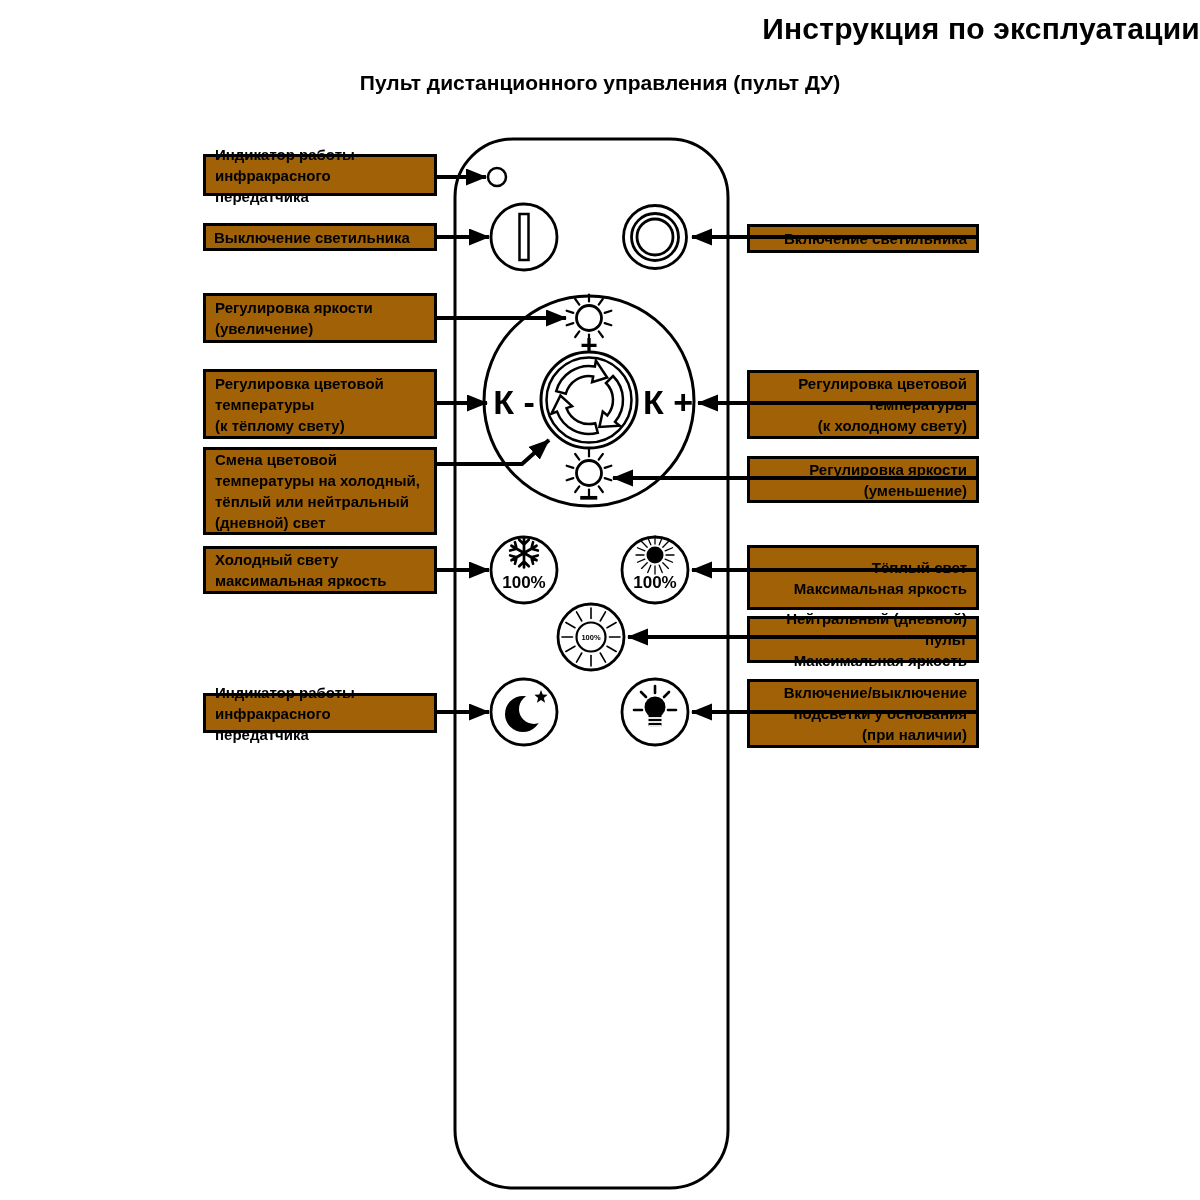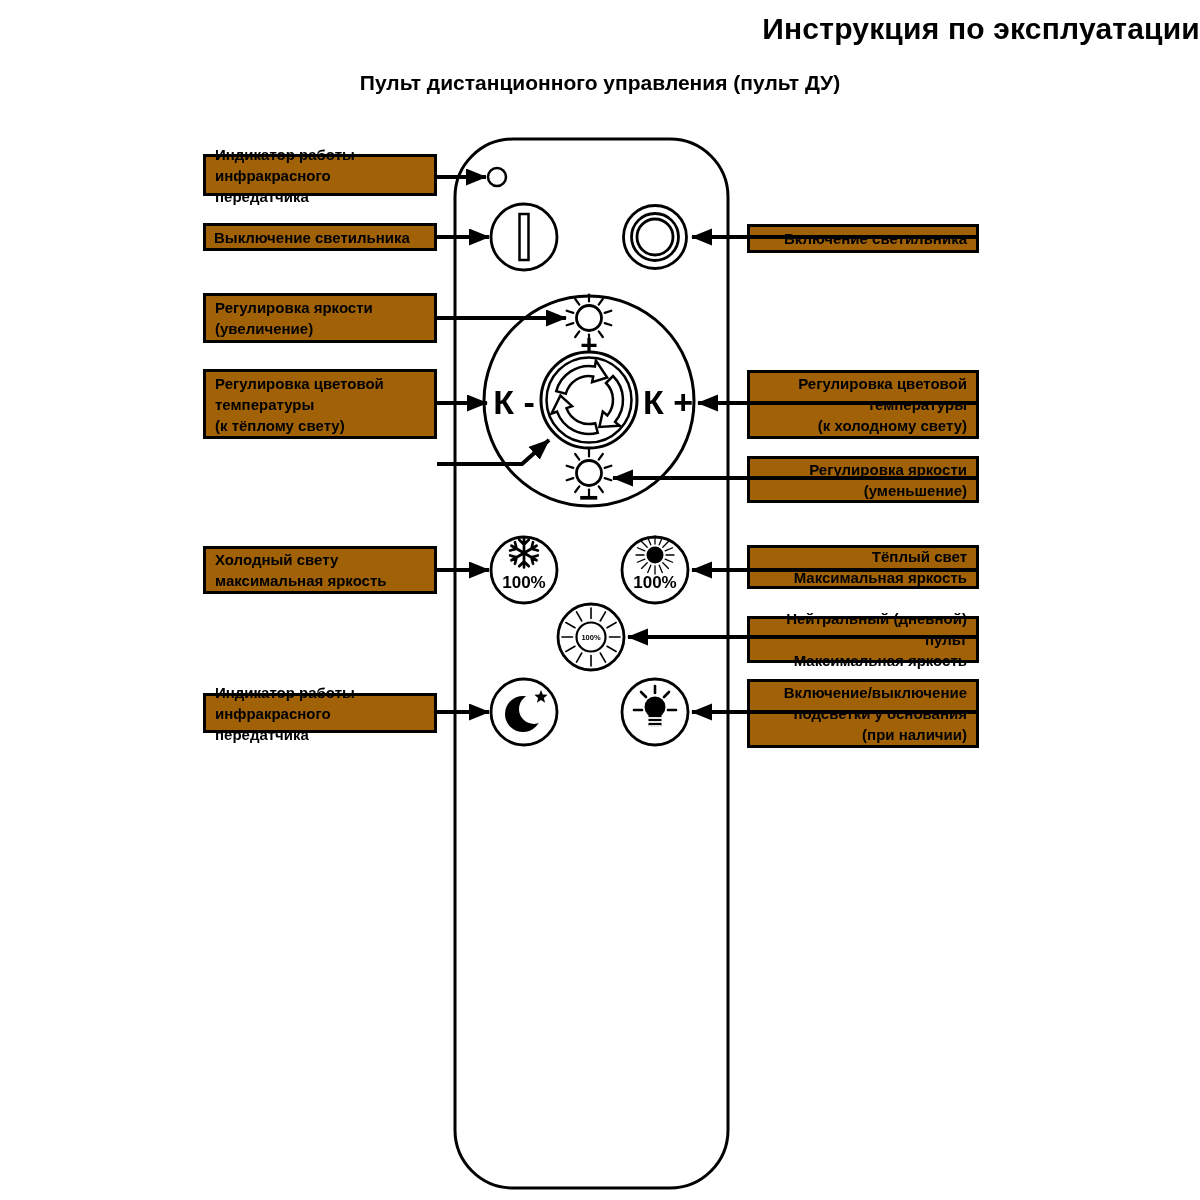--- a/index.html
+++ b/index.html
@@ -39,32 +39,36 @@
   <div class="subtitle">Пульт дистанционного управления (пульт ДУ)</div>
 
   <div class="callout cl" style="top:154px;height:42px;">Индикатор работы
 инфракрасного передатчика</div>
   <div class="callout cl" style="top:223px;height:28px;padding-left:8px;">Выключение светильника</div>
   <div class="callout cl" style="top:293px;height:50px;">Регулировка яркости
 (увеличение)</div>
   <div class="callout cl" style="top:369px;height:70px;">Регулировка цветовой
 температуры
 (к тёплому свету)</div>
+  <div class="callout cl" style="top:447px;height:88px;">Смена цветовой
+температуры на холодный,
+тёплый или нейтральный
+(дневной) свет</div>
   <div class="callout cl" style="top:546px;height:48px;">Холодный свету
 максимальная яркость</div>
   <div class="callout cl" style="top:693px;height:40px;">Индикатор работы
 инфракрасного передатчика</div>
 
   <div class="callout cr" style="top:224px;height:29px;">Включение светильника</div>
   <div class="callout cr" style="top:370px;height:69px;">Регулировка цветовой
 температуры
 (к холодному свету)</div>
   <div class="callout cr" style="top:456px;height:47px;">Регулировка яркости
 (уменьшение)</div>
-  <div class="callout cr" style="top:545px;height:44px;">Тёплый свет
+  <div class="callout cr" style="top:545px;height:65px;">Тёплый свет
 Максимальная яркость</div>
   <div class="callout cr" style="top:616px;height:47px;">Нейтральный (дневной) пульт
 Максимальная яркость</div>
   <div class="callout cr" style="top:679px;height:69px;padding-left:19px;">Включение/выключение
 подсветки у основания
 (при наличии)</div>
 
   <svg width="1200" height="1200" viewBox="0 0 1200 1200">
     <defs>
       <marker id="ah" markerUnits="userSpaceOnUse" markerWidth="24" markerHeight="20" refX="20" refY="8.5" orient="auto">

